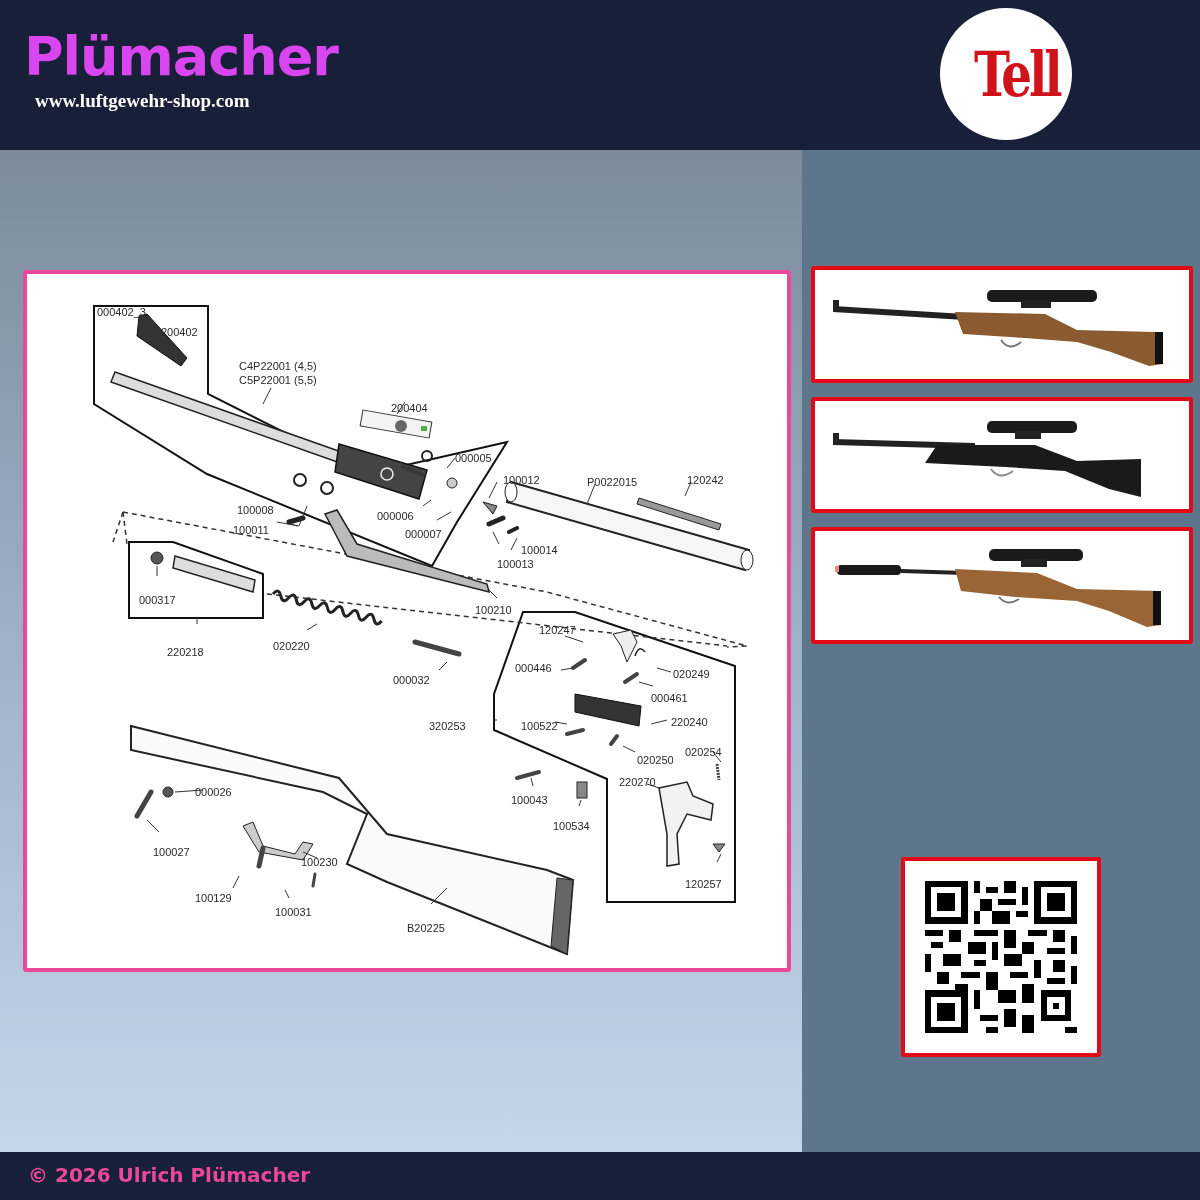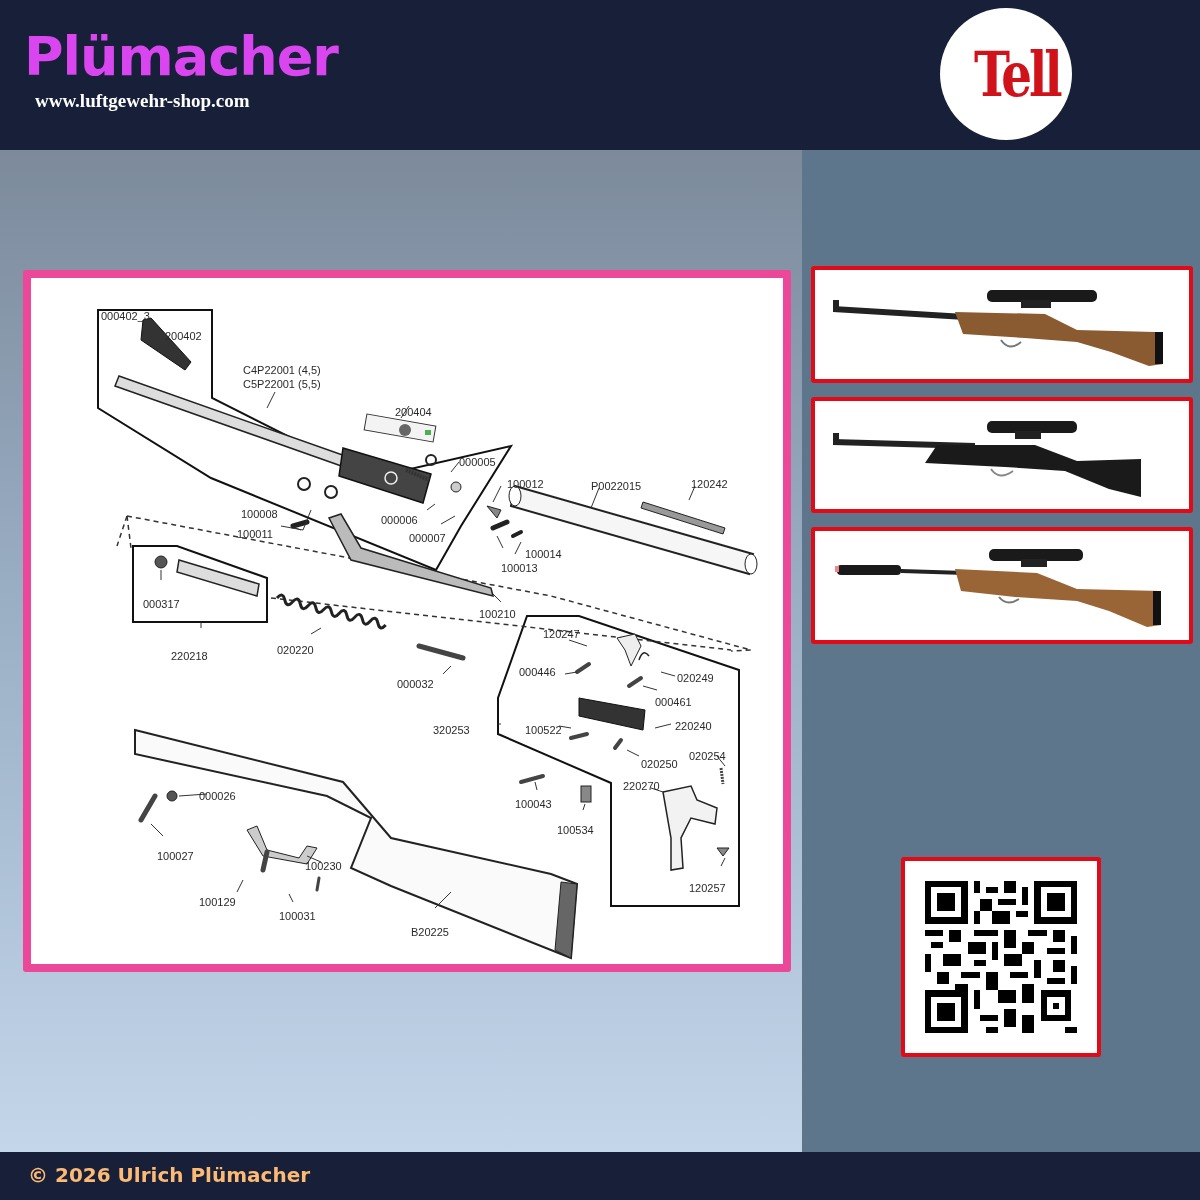--- a/index.html
+++ b/index.html
@@ -8,35 +8,35 @@
 
   .header { position: absolute; left: 0; top: 0; width: 1200px; height: 150px; background: #172038; }
   .brand-title { position: absolute; left: 24px; top: 30px; color: #d946ef; font-family: "DejaVu Sans", sans-serif; font-weight: bold; font-size: 54px; letter-spacing: -1px; line-height: 1; }
   .brand-url { position: absolute; left: 24px; top: 91px; color: #fff; font-family: Liberation Serif, serif; font-weight: bold; font-size: 19px; line-height: 1; margin-left: 11px; }
   .tell-logo { position: absolute; left: 940px; top: 8px; width: 132px; height: 132px; border-radius: 50%; background: #fff; display: flex; align-items: center; justify-content: flex-end; }
   .tell-logo span { color: #d0121b; font-family: "DejaVu Serif", serif; font-size: 62px; font-weight: bold; letter-spacing: -4px; transform: scaleX(0.78); display: inline-block; }
 
   .left-panel { position: absolute; left: 0; top: 150px; width: 802px; height: 1002px; background: linear-gradient(to bottom, #7c8a9b 0%, #9aaec4 45%, #c3d6ea 100%); }
   .right-panel { position: absolute; left: 802px; top: 150px; width: 398px; height: 1002px; background: #5e768c; }
 
-  .diagram-frame { position: absolute; left: 23px; top: 270px; width: 768px; height: 702px; background: #fff; border: 8px solid #ec4899; border-radius: 3px; }
+  .diagram-frame { position: absolute; left: 23px; top: 270px; width: 768px; height: 702px; background: #fff; border: 4px solid #ec4899; border-radius: 3px; }
   .diagram-frame svg { position: absolute; left: 0; top: 0; }
   .plabel { font-family: "Liberation Sans", sans-serif; font-size: 11px; fill: #2a2a2a; }
 
   .thumb { position: absolute; left: 811px; width: 382px; background: #fff; border: 4px solid #e30a17; border-radius: 3px; }
   .thumb svg { position: absolute; left: 0; top: 0; }
   .thumb-1 { top: 266px; height: 117px; }
   .thumb-2 { top: 397px; height: 116px; }
   .thumb-3 { top: 527px; height: 117px; }
 
   .qr-frame { position: absolute; left: 901px; top: 857px; width: 200px; height: 200px; background: #fff; border: 4px solid #e30a17; border-radius: 3px; }
   .qr-frame svg { position: absolute; left: 20px; top: 20px; }
 
   .footer { position: absolute; left: 0; top: 1152px; width: 1200px; height: 48px; background: #172038; }
-  .footer-text { position: absolute; left: 28px; top: 13px; color: #fdba74; font-family: "DejaVu Sans", sans-serif; font-weight: bold; font-size: 20px; line-height: 1; }
+  .footer-text { position: absolute; left: 28px; top: 13px; color: #ec4899; font-family: "DejaVu Sans", sans-serif; font-weight: bold; font-size: 20px; line-height: 1; }
 </style>
 </head>
 <body>
 
 <div class="header">
   <div class="brand-title">Plümacher</div>
   <div class="brand-url">www.luftgewehr-shop.com</div>
   <div class="tell-logo">
     <span>Tell</span>
   </div>

